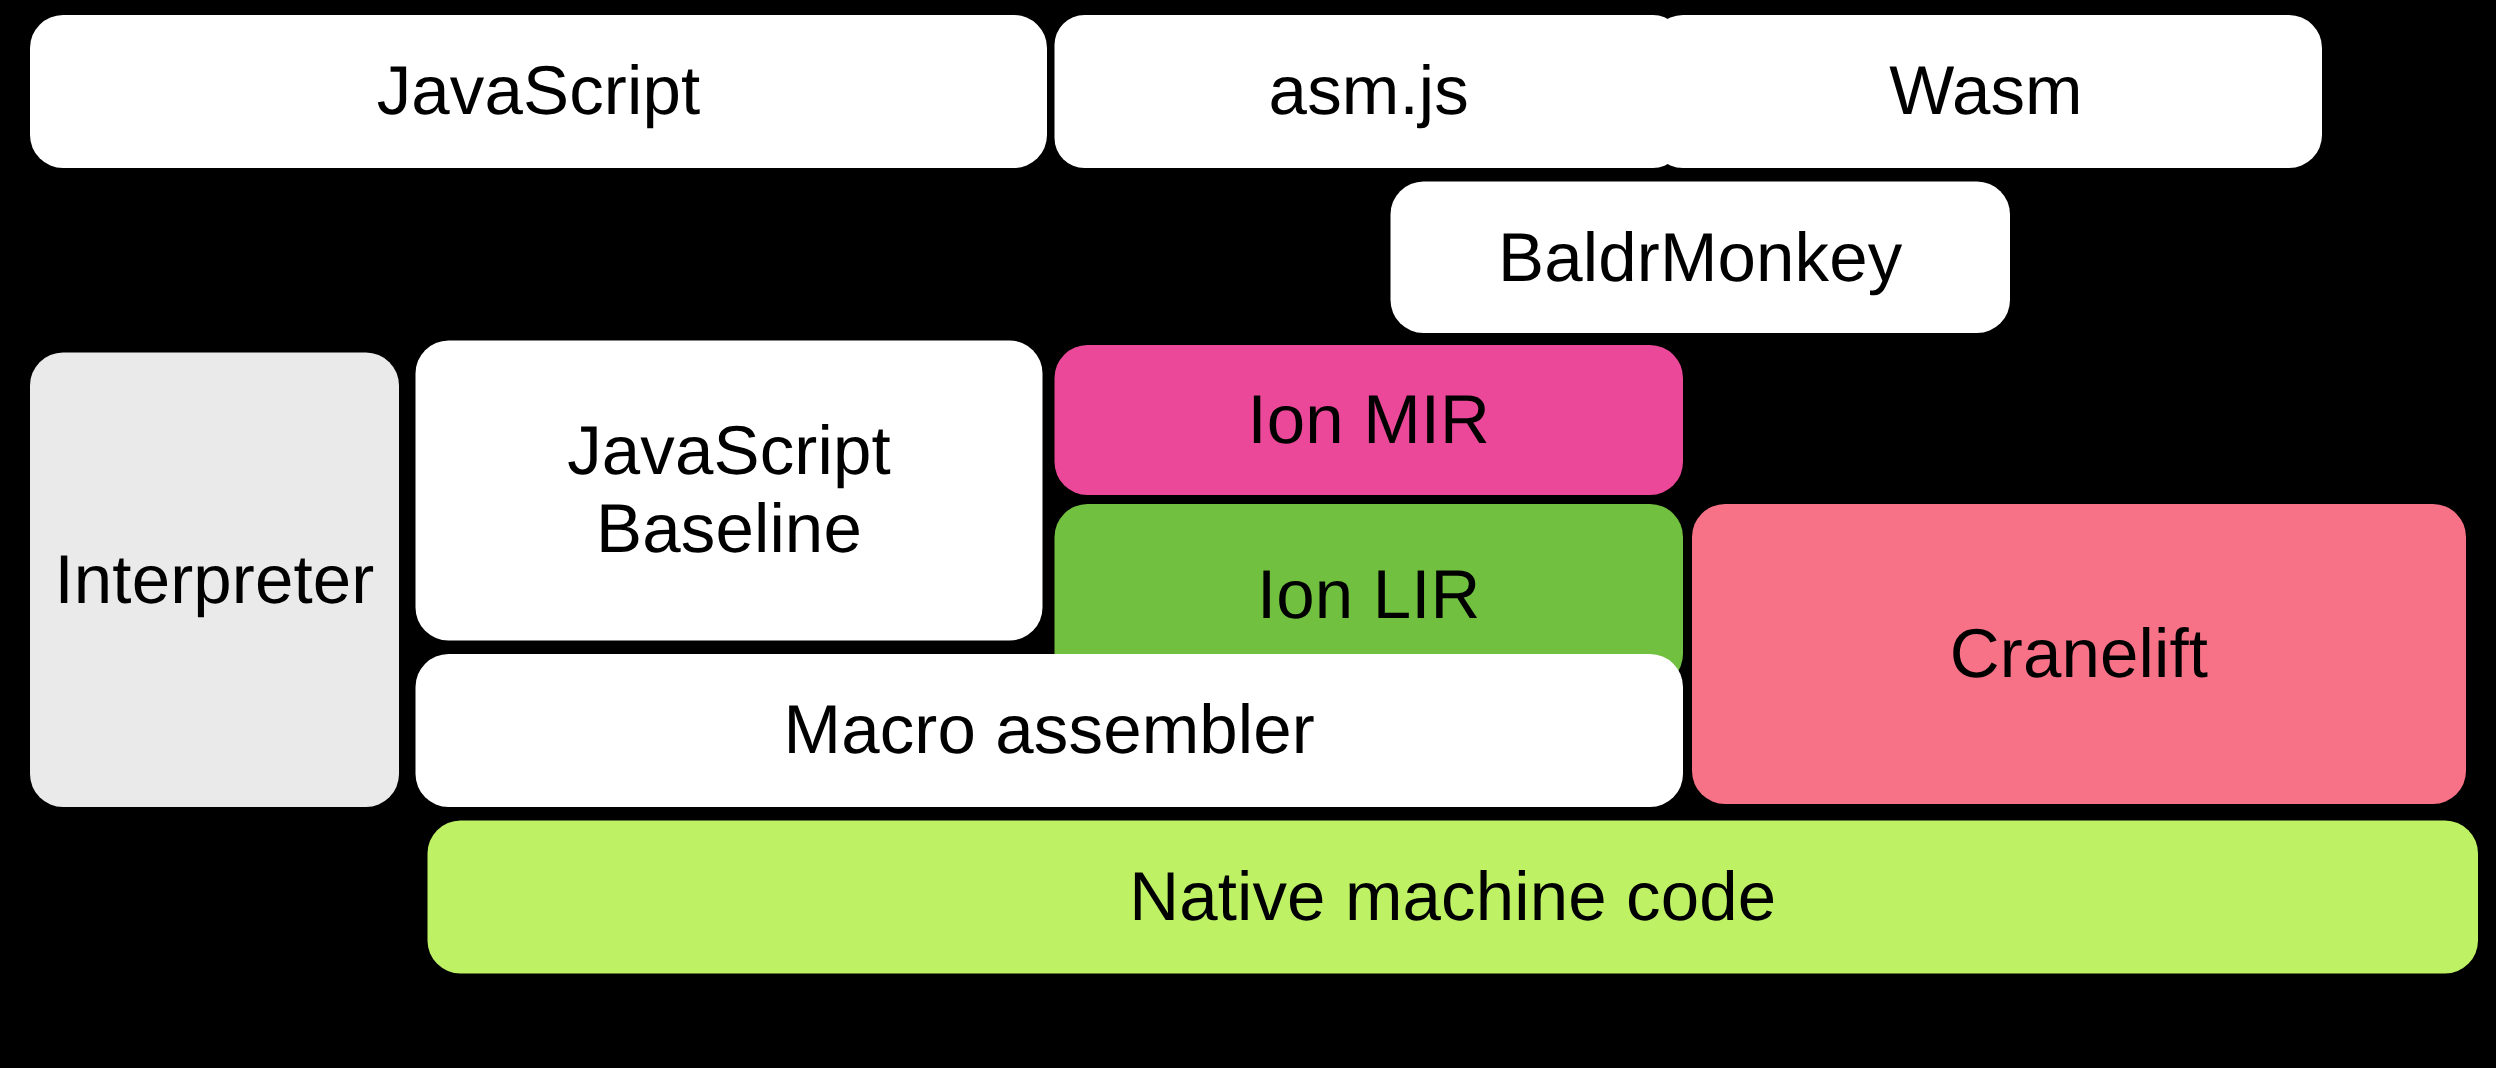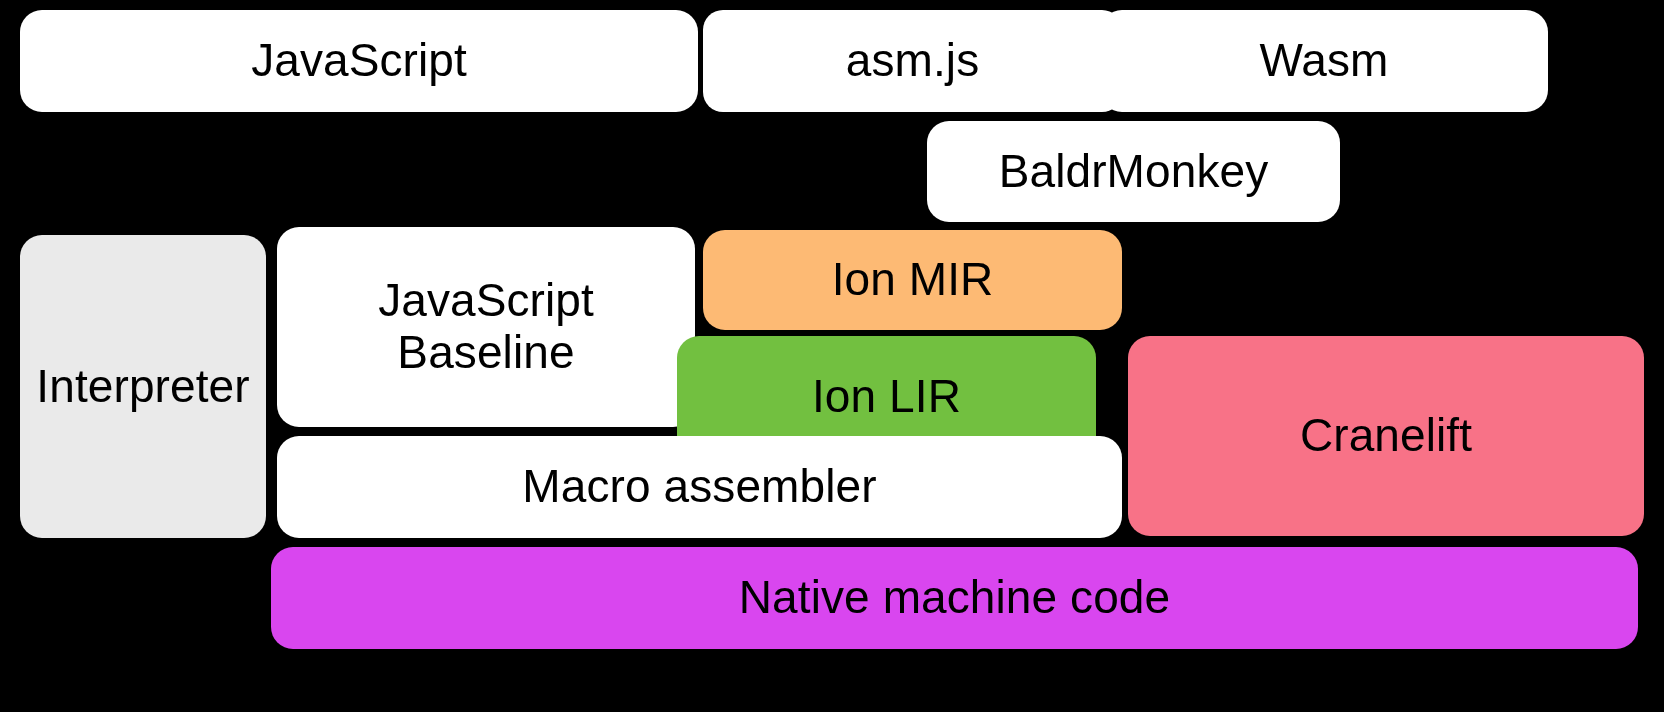--- a/index.html
+++ b/index.html
@@ -46,23 +46,23 @@
   <div class="node" style="left:1100px; top:10px; width:448px; height:102px; background:#ffffff;text-align:center;">Wasm</div>
 
 
   <div class="node" style="left:896px; top:121px; width:413px; height:101px; background:#ffffff;margin-left:31px;">BaldrMonkey</div>
 
   <div class="node" style="left:20px; top:235px; width:246px; height:303px; background:#eaeaea;">Interpreter</div>
 
   <div class="node" style="left:277px; top:227px; width:418px; height:200px; background:#ffffff;">JavaScript
 Baseline</div>
 
-  <div class="node" style="left:703px; top:230px; width:419px; height:100px; background:#fdba74;">Ion MIR</div>
+  <div class="node" style="left:703px; top:230px; width:419px; height:100px; background:#ec4899;">Ion MIR</div>
 
-  <div class="node" style="left:677px; top:336px; width:419px; height:122px; background:#72c040;">Ion LIR</div>
+  <div class="node" style="left:703px; top:336px; width:419px; height:122px; background:#72c040;">Ion LIR</div>
 
   <div class="node" style="left:1128px; top:336px; width:516px; height:200px; background:#f87287;">Cranelift</div>
 
   <div class="node" style="left:277px; top:436px; width:845px; height:102px; background:#ffffff;">Macro assembler</div>
 
-  <div class="node" style="left:271px; top:547px; width:1367px; height:102px; background:#d946ef;">Native machine code</div>
+  <div class="node" style="left:285px; top:547px; width:1367px; height:102px; background:#bef264;">Native machine code</div>
 
 </div>
 
 </body></html>

